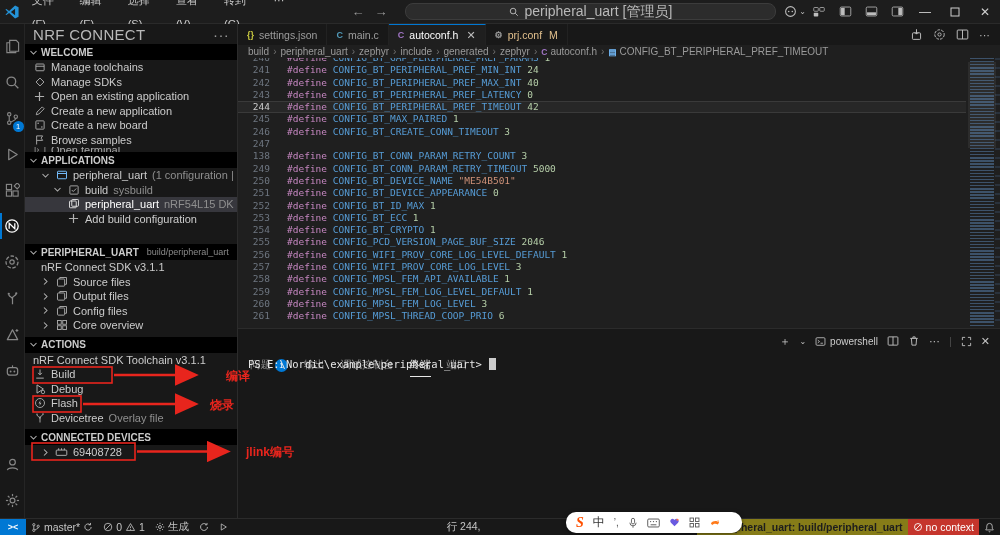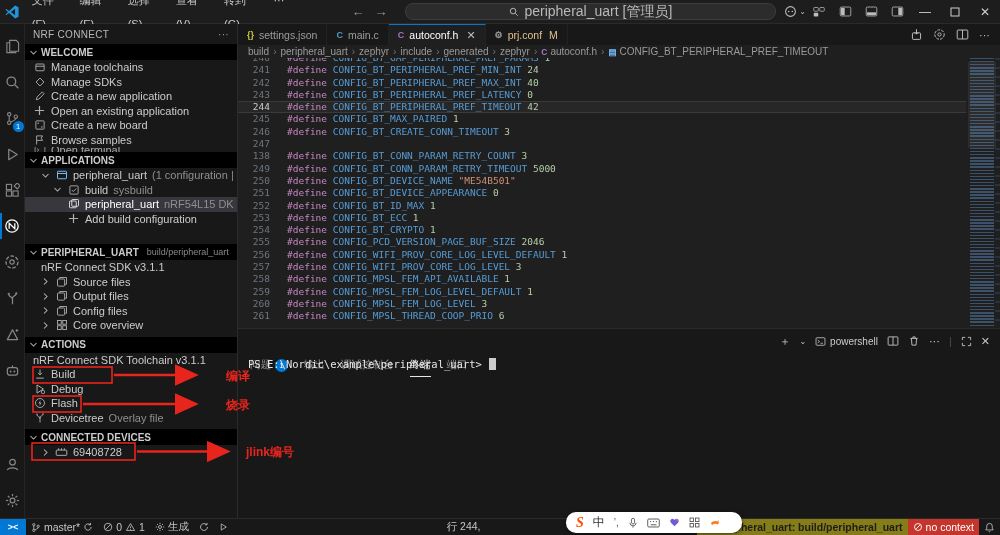--- a/index.html
+++ b/index.html
@@ -24,21 +24,21 @@
   .main { flex:1; display:flex; min-height:0; }
   .activitybar { width:25px; background:#181818; display:flex; flex-direction:column; align-items:center; padding-top:4px; border-right:1px solid #252525; }
   .act-ico { width:25px; height:36px; display:flex; align-items:center; justify-content:center; color:#878787; position:relative; }
   .act-ico.active { color:#ffffff; }
   .act-ico.active::before { content:""; position:absolute; left:0; top:5px; bottom:5px; width:2px; background:#0078d4; }
   .act-badge { position:absolute; right:1px; bottom:4px; min-width:11px; height:11px; border-radius:6px; background:#0078d4;
     color:#fff; font-size:7.5px; display:flex; align-items:center; justify-content:center; }
   .act-spacer { flex:1; }
 
   .sidebar { width:213px; background:#181818; border-right:1px solid #2b2b2b; overflow:hidden; font-size:11px; }
-  .panel-title { height:20px; display:flex; align-items:center; padding:0 8px; color:#b8b8b8; font-size:10px; letter-spacing:.3px; }
+  .panel-title { height:20px; display:flex; align-items:center; padding:0 8px; color:#b8b8b8; font-size:15px; letter-spacing:.3px; }
   .panel-title .more { margin-left:auto; color:#9a9a9a; }
   .sec-head { height:16px; display:flex; align-items:center; gap:3px; padding-left:4px; font-weight:bold; font-size:10px; color:#cccccc; background:#000000; position:relative; z-index:2; }
   .sec-head .meta { font-weight:normal; color:#8a8a8a; font-size:9px; margin-left:5px; }
   .side-row { height:14.5px; display:flex; align-items:center; gap:5px; color:#cccccc; white-space:nowrap; }
   .side-row .ric { display:flex; color:#b0b0b0; width:13px; justify-content:center; flex:0 0 13px; }
   .side-row .meta { color:#8f8f8f; }
   .side-row.sel { background:#37373d; color:#ffffff; }
   .indent1 { padding-left:8px; } .indent2 { padding-left:16px; } .indent3 { padding-left:28px; } .indent4 { padding-left:42px; }
   .clip { height:5px; overflow:hidden; opacity:.8;align-items:center; }
   .chev { display:flex; color:#b5b5b5; }
@@ -310,33 +310,33 @@
           <div class="side-row indent1">
             <span class="ric">
               <svg width="12" height="12" viewBox="0 0 16 16">
                 <rect x="4.3" y="4.3" width="7.4" height="7.4" transform="rotate(45 8 8)" fill="none" stroke="#b0b0b0" stroke-width="1.2"></rect>
               </svg>
             </span>
             <span>Manage SDKs</span>
           </div>
           <div class="side-row indent1">
             <span class="ric">
-              <svg width="12" height="12" viewBox="0 0 16 16">
-                <path d="M3 13l1-3.5 7-7 2.5 2.5-7 7z" fill="none" stroke="#b0b0b0" stroke-width="1.2"></path>
-              </svg>
-            </span>
-            <span>Create a new application</span>
-          </div>
-          <div class="side-row indent1">
-            <span class="ric">
               <svg width="11" height="11" viewBox="0 0 12 12">
                 <path d="M6 1v10M1 6h10" stroke="#b0b0b0" stroke-width="1.3"></path>
               </svg>
             </span>
             <span>Open an existing application</span>
+          </div>
+          <div class="side-row indent1">
+            <span class="ric">
+              <svg width="12" height="12" viewBox="0 0 16 16">
+                <path d="M3 13l1-3.5 7-7 2.5 2.5-7 7z" fill="none" stroke="#b0b0b0" stroke-width="1.2"></path>
+              </svg>
+            </span>
+            <span>Create a new application</span>
           </div>
           <div class="side-row indent1">
             <span class="ric">
               <svg width="12" height="12" viewBox="0 0 16 16">
                 <rect x="2.5" y="2.5" width="11" height="11" rx="1" fill="none" stroke="#b0b0b0" stroke-width="1.2"></rect>
                 <circle cx="5.5" cy="5.5" r="1" fill="#b0b0b0"></circle>
                 <circle cx="10.5" cy="10.5" r="1" fill="#b0b0b0"></circle>
               </svg>
             </span>
             <span>Create a new board</span>
@@ -836,21 +836,21 @@
       </marker>
     </defs>
     <rect class="rbox" x="33" y="367" width="79" height="16"></rect>
     <line class="rline" x1="114" y1="375" x2="194" y2="375" marker-end="url(#ah)"></line>
     <rect class="rbox" x="33" y="396" width="48" height="16"></rect>
     <line class="rline" x1="83" y1="404" x2="194" y2="404" marker-end="url(#ah)"></line>
     <rect class="rbox" x="32" y="443" width="103" height="17"></rect>
     <line class="rline" x1="137" y1="451.5" x2="226" y2="451.5" marker-end="url(#ah)"></line>
   </svg>
   <div class="red-label" style="left:226px; top:368px;">编译</div>
-  <div class="red-label" style="left:226px; top:397px;">烧录</div>
+  <div class="red-label" style="left:210px; top:397px;">烧录</div>
   <div class="red-label" style="left:246px; top:444px;">jlink编号</div>
 
   <div class="ime">
     <span class="s-logo">S</span>
     <span class="zh">中</span>
     <span class="tone">’,</span>
     <span>
         <svg width="10" height="12" viewBox="0 0 16 18">
           <rect x="5.5" y="1.5" width="5" height="9" rx="2.5" fill="none" stroke="#555" stroke-width="1.4"></rect>
           <path d="M3 8.5a5 5 0 0 0 10 0M8 13.5v3" fill="none" stroke="#555" stroke-width="1.4"></path>

